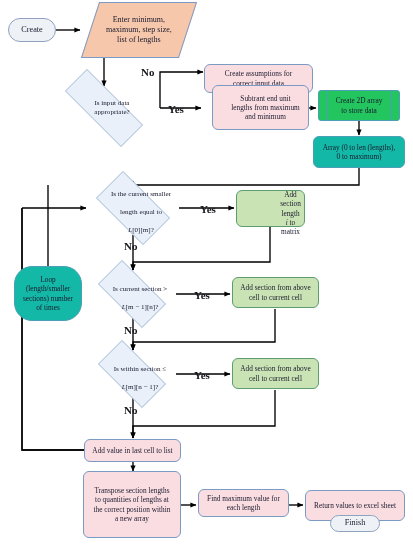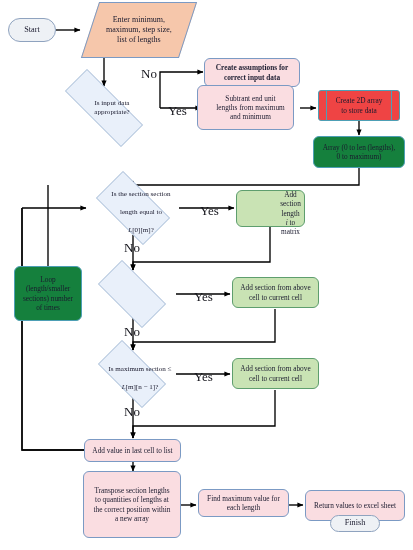--- a/index.html
+++ b/index.html
@@ -44,27 +44,27 @@
     border-radius:6px;
     font-size:7.3px;
   }
   .process-green{
     background:#c9e3b4;
     border:1px solid #5e9e6e;
     border-radius:6px;
     font-size:7.3px;
   }
   .process-cyan{
-    background:#15803d;
+    background:#14b8a6;
     border:1px solid #4d9fb5;
     border-radius:6px;
     font-size:7.3px;
   }
   .predef{
-    background:#ef4444;
+    background:#22c55e;
     border:1px solid #4d9fb5;
     border-radius:3px;
     font-size:7.3px;
   }
   .predef::before,.predef::after{
     content:"";
     position:absolute;top:0;bottom:0;width:0;
     border-left:1px solid #4d9fb5;
   }
   .predef::before{left:7px;}
@@ -84,22 +84,22 @@
   .decision .diamond-bg{
     position:absolute;left:0;top:0;right:0;bottom:0;
     background:#e9f0fa;
     border:1px solid #8aa6c8;
     transform:rotate(45deg) scale(.707);
     z-index:0;
   }
   .decision .txt{position:relative;z-index:1;margin-left:16px;}
   .lbl{
     position:absolute;
-    font-size:13px;
-    font-weight:normal;
+    font-size:11px;
+    font-weight:bold;
     color:#16161d;
     z-index:3;
     white-space:nowrap;
   }
   .ital{font-style:italic;}
 </style>
 </head>
 <body>
 
 <div id="chart">
@@ -162,92 +162,96 @@
     </g>
 
     <g stroke="#000" stroke-width="1.35" fill="none">
       <path d="M22,208 L22,450 L84,450"></path>
       <path d="M48,267 L48,185 L86,185" opacity="0"></path>
       <path d="M133,185 L359,185" opacity="0"></path>
     </g>
   </svg>
 
   <div class="node terminal" style="left:8px;top:18px;width:48px;height:24px;">
-    <span class="txt">Start</span>
+    <span class="txt">Create</span>
   </div>
 
   <div class="node io-parallelogram" style="left:90px;top:2px;width:98px;height:56px;">
     <span class="txt">Enter minimum,
 maximum, step size,
 list of lengths</span>
   </div>
 
   <div class="node decision" style="left:48px;top:86px;width:112px;height:44px;">
     <span class="diamond-bg"></span>
     <span class="txt">Is input data
 appropriate?</span>
   </div>
 
-  <div class="node process-pink" style="left:204px;top:58px;width:96px;height:29px;font-weight:bold;">
+  <div class="node process-pink" style="left:204px;top:64px;width:109px;height:29px;">
     <span class="txt">Create assumptions for
 correct input data</span>
   </div>
 
-  <div class="node process-pink" style="left:197px;top:85px;width:97px;height:45px;padding-left:10px;">
+  <div class="node process-pink" style="left:212px;top:85px;width:97px;height:45px;padding-left:10px;">
     <span class="txt">Subtrant end unit
 lengths from maximum
 and minimum</span>
   </div>
 
   <div class="node predef" style="left:318px;top:90px;width:82px;height:31px;position:absolute;">
     <span class="txt">Create 2D array
 to store data</span>
   </div>
 
   <div class="node process-cyan" style="left:313px;top:136px;width:92px;height:32px;">
     <span class="txt">Array (0 to len (lengths),
 0 to maximum)</span>
   </div>
 
   <div class="node decision" style="left:86px;top:181px;width:94px;height:54px;">
     <span class="diamond-bg"></span>
     <span class="txt">
-      <span>Is the section section</span><br>
+      <span>Is the current smaller</span><br>
       <span>length equal to</span><br>
       <span class="ital">L</span><span>[0][m]?</span>
     </span>
   </div>
 
   <div class="node process-green" style="left:236px;top:190px;width:69px;height:37px;padding-left:40px;">
     <span class="txt">
       <span>Add section
 length </span><span class="ital">i</span><span> to matrix</span>
     </span>
   </div>
 
-  <div class="node process-cyan" style="left:14px;top:266px;width:68px;height:55px;">
+  <div class="node process-cyan" style="left:14px;top:266px;width:68px;height:55px;border-radius:18px;">
     <span class="txt">Loop
 (length/smaller
 sections) number
 of times</span>
   </div>
 
   <div class="node decision" style="left:88px;top:270px;width:88px;height:48px;">
     <span class="diamond-bg"></span>
+    <span class="txt">
+      <span>Is current section &gt;</span><br>
+      <span class="ital">L</span><span>[m − 1][n]?</span>
+    </span>
   </div>
 
   <div class="node process-green" style="left:232px;top:277px;width:87px;height:31px;">
     <span class="txt">Add section from above
 cell to current cell</span>
   </div>
 
   <div class="node decision" style="left:88px;top:350px;width:88px;height:48px;">
     <span class="diamond-bg"></span>
     <span class="txt">
-      <span>Is maximum section ≤</span><br>
+      <span>Is within section ≤</span><br>
       <span class="ital">L</span><span>[m][n − 1]?</span>
     </span>
   </div>
 
   <div class="node process-green" style="left:232px;top:358px;width:87px;height:31px;">
     <span class="txt">Add section from above
 cell to current cell</span>
   </div>
 
   <div class="node process-pink" style="left:84px;top:439px;width:97px;height:23px;">

